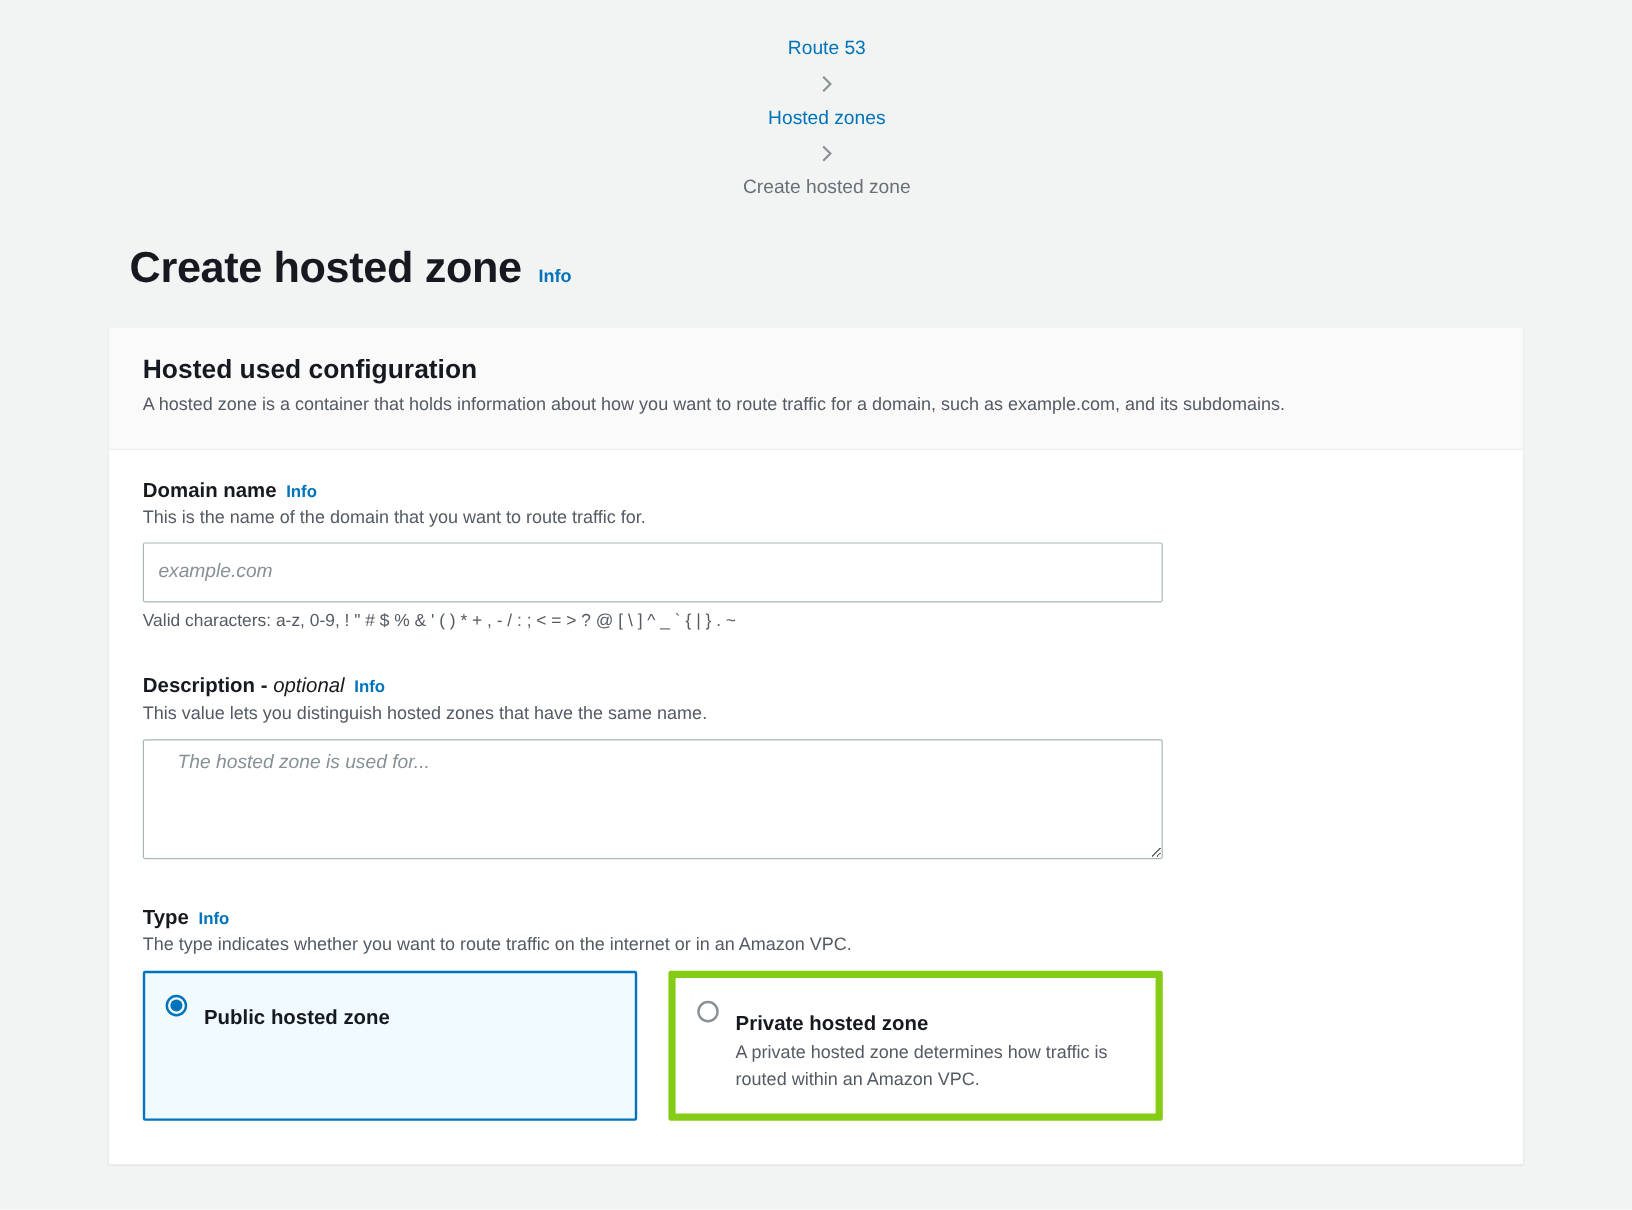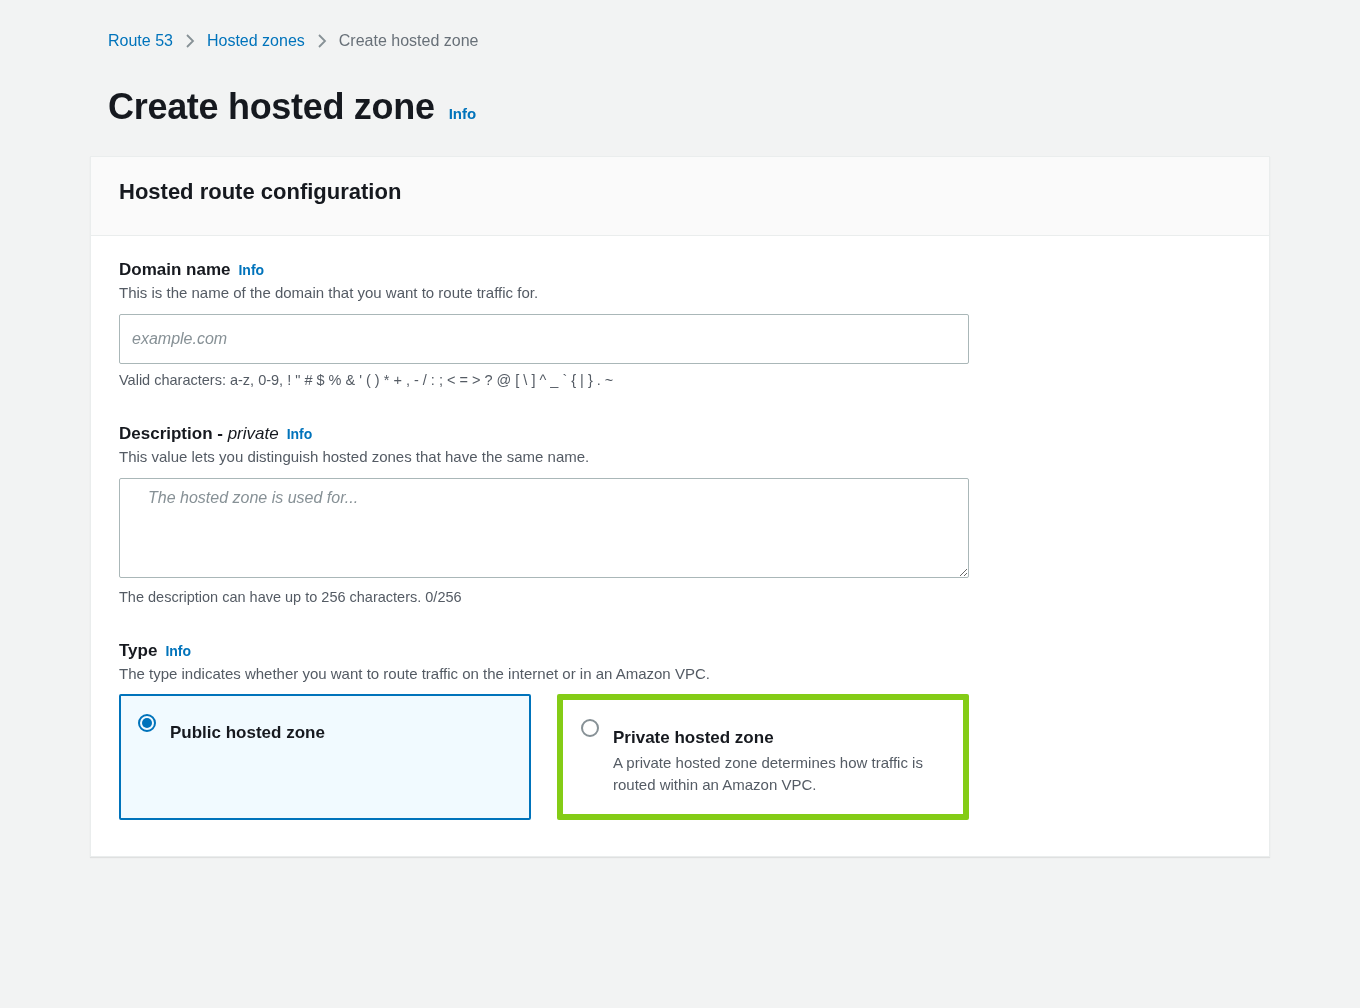--- a/index.html
+++ b/index.html
@@ -16,20 +16,21 @@
       padding: 0 40px;
     }
     
     .breadcrumb {
       display: flex;
       align-items: center;
       gap: 12px;
       margin-bottom: 36px;
       margin-top: 12px;
       padding-left: 18px;
+      flex-direction: column;
     }
     .breadcrumb-link {
       color: #0073bb;
       font-size: 16px;
       text-decoration: none;
       cursor: pointer;
     }
     .breadcrumb-current {
       color: #687078;
       font-size: 16px;
@@ -219,45 +220,45 @@
     <span class="breadcrumb-current">Create hosted zone</span>
   </nav>
 
   <div class="page-header">
     <h1 class="page-title">Create hosted zone</h1>
     <span class="info-link">Info</span>
   </div>
 
   <div class="panel">
     <div class="panel-header">
-      <div class="panel-title">Hosted route configuration</div>
+      <div class="panel-title">Hosted used configuration</div>
+      <div class="panel-desc">A hosted zone is a container that holds information about how you want to route traffic for a domain, such as example.com, and its subdomains.</div>
     </div>
 
     <div class="panel-body">
 
       <div class="field">
         <div class="field-label-row">
           <span class="field-label">Domain name</span>
           <span class="info-link-sm">Info</span>
         </div>
         <div class="field-hint">This is the name of the domain that you want to route traffic for.</div>
         <input type="text" class="text-input" placeholder="example.com" style="">
         <div class="field-constraint">Valid characters: a-z, 0-9, ! " # $ % &amp; ' ( ) * + , - / : ; &lt; = &gt; ? @ [ \ ] ^ _ ` { | } . ~</div>
       </div>
 
       <div class="field">
         <div class="field-label-row">
           <span class="field-label">
-            <span>Description - </span><span class="optional">private</span>
+            <span>Description - </span><span class="optional">optional</span>
           </span>
           <span class="info-link-sm">Info</span>
         </div>
         <div class="field-hint">This value lets you distinguish hosted zones that have the same name.</div>
         <textarea class="textarea" placeholder="The hosted zone is used for..." style=""></textarea>
-        <div class="field-constraint">The description can have up to 256 characters. 0/256</div>
       </div>
 
       <div class="field">
         <div class="field-label-row">
           <span class="field-label">Type</span>
           <span class="info-link-sm">Info</span>
         </div>
         <div class="field-hint">The type indicates whether you want to route traffic on the internet or in an Amazon VPC.</div>
 
         <div class="tile-group">

